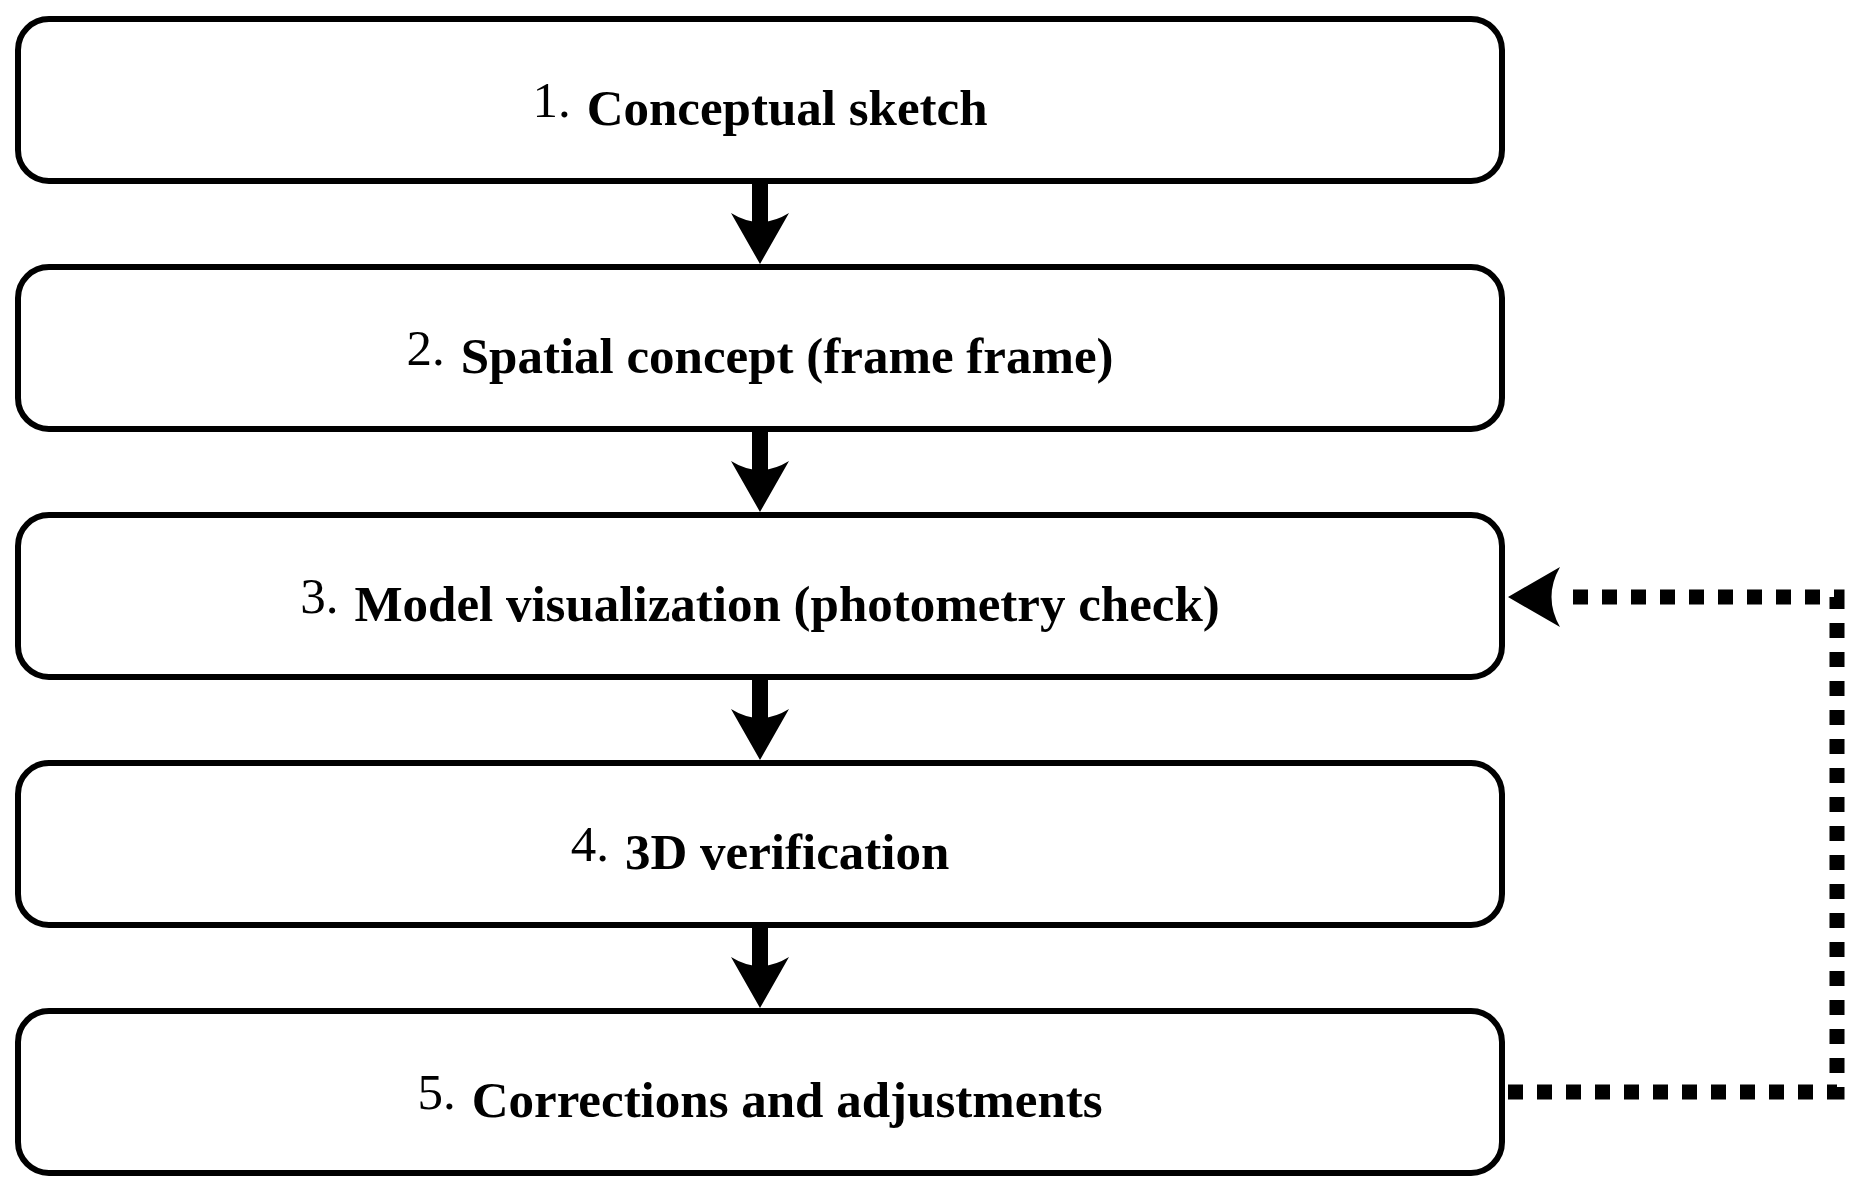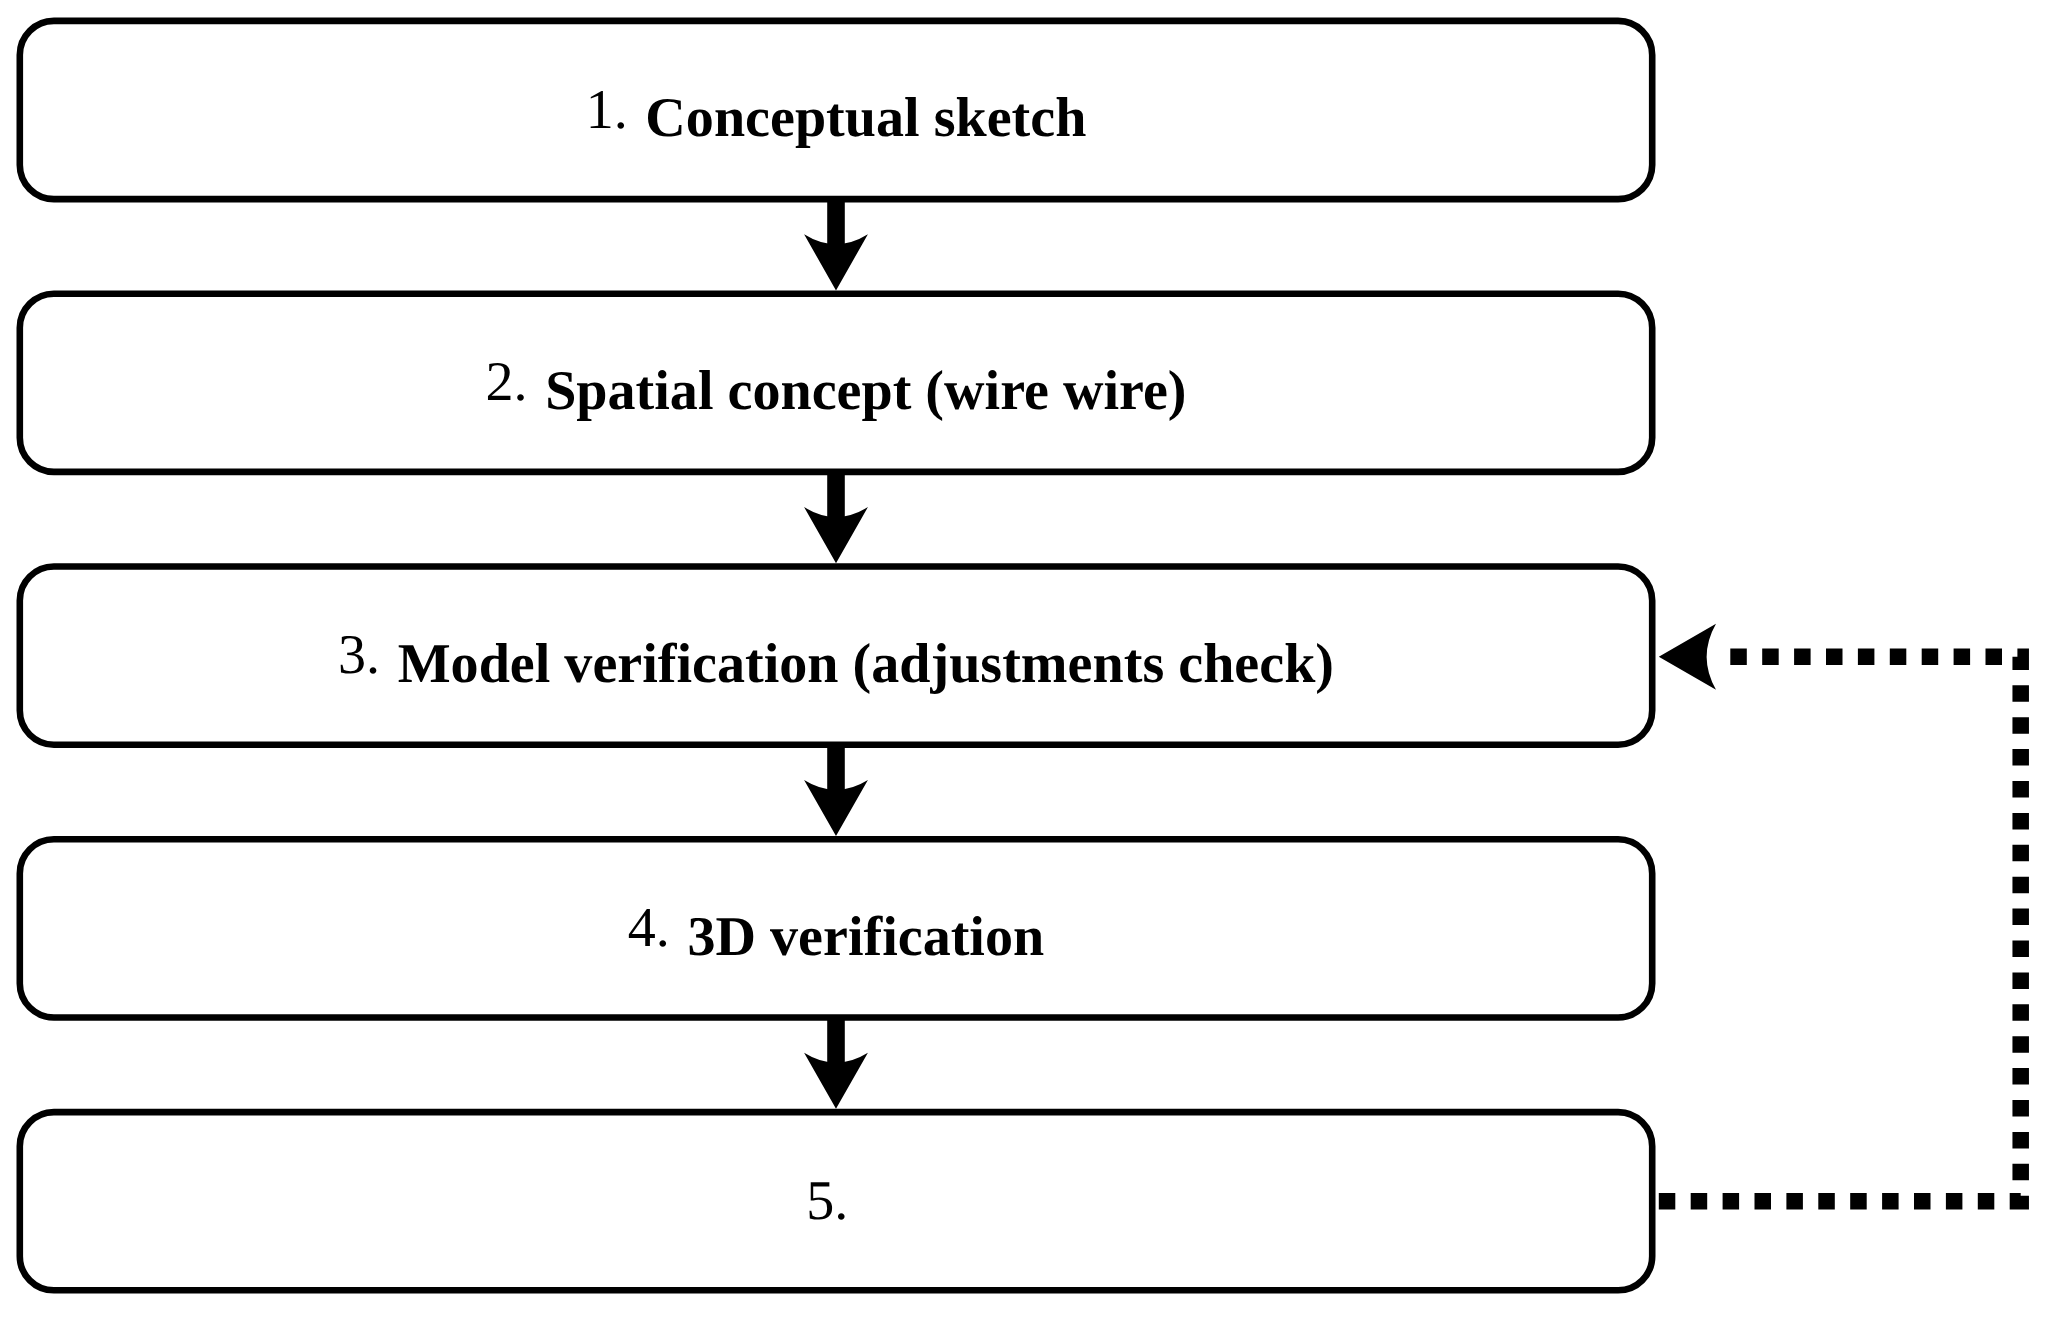--- a/index.html
+++ b/index.html
@@ -59,35 +59,36 @@
 
 <div id="canvas">
 
   <div id="box1" class="step-box">
     <span class="num">1.</span>
     <span class="lbl">Conceptual sketch</span>
   </div>
 
   <div id="box2" class="step-box">
     <span class="num">2.</span>
-    <span class="lbl">Spatial concept (wire wire)</span>
+    <span class="lbl">Spatial concept (frame frame)</span>
   </div>
 
   <div id="box3" class="step-box">
     <span class="num">3.</span>
-    <span class="lbl">Model verification (adjustments check)</span>
+    <span class="lbl">Model visualization (photometry check)</span>
   </div>
 
   <div id="box4" class="step-box">
     <span class="num">4.</span>
     <span class="lbl">3D verification</span>
   </div>
 
   <div id="box5" class="step-box">
     <span class="num">5.</span>
+    <span class="lbl">Corrections and adjustments</span>
   </div>
 
   <svg id="connectors" viewBox="0 0 1875 1200" xmlns="http://www.w3.org/2000/svg">
 
     <g>
       <line x1="760" y1="182" x2="760" y2="228" stroke="#000000" stroke-width="16"></line>
       <path d="M 760 264 L 731 213 Q 760 231 789 213 Z" fill="#000000"></path>
     </g>
 
     <g>

